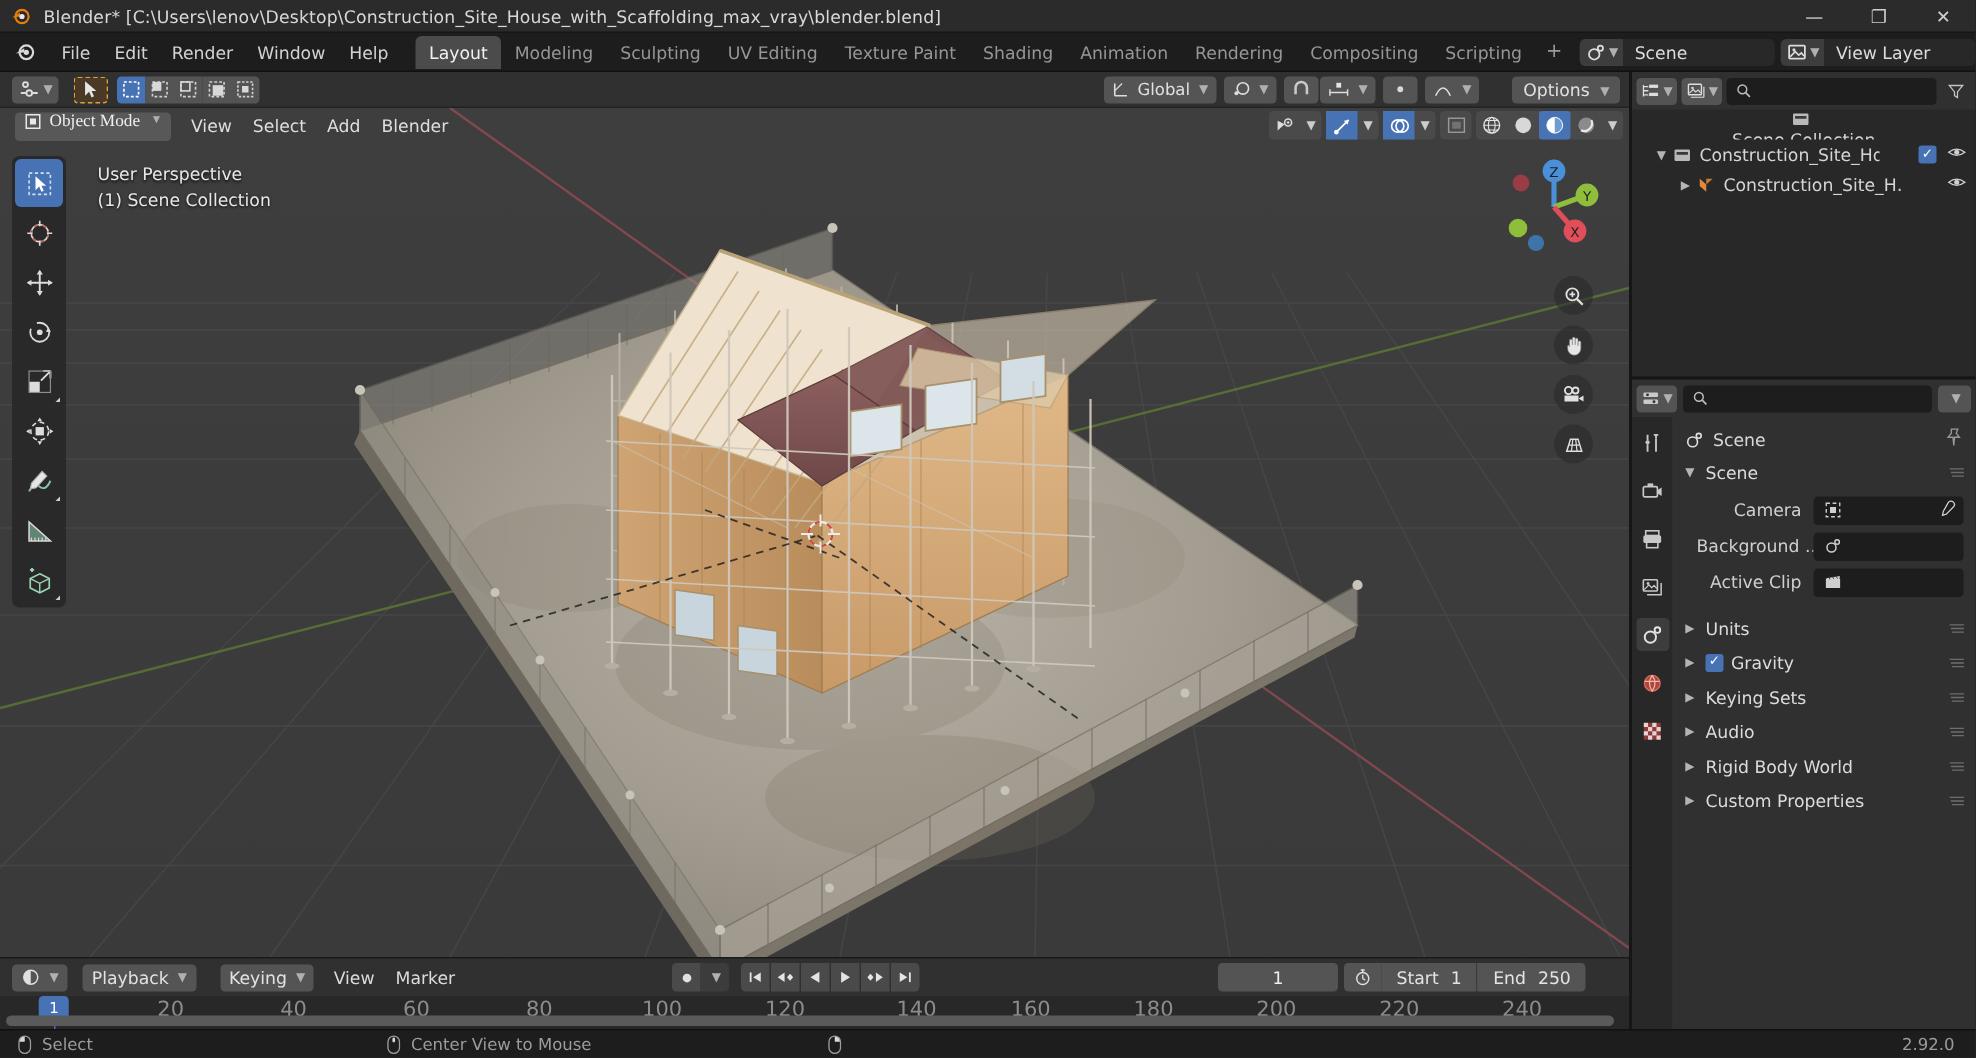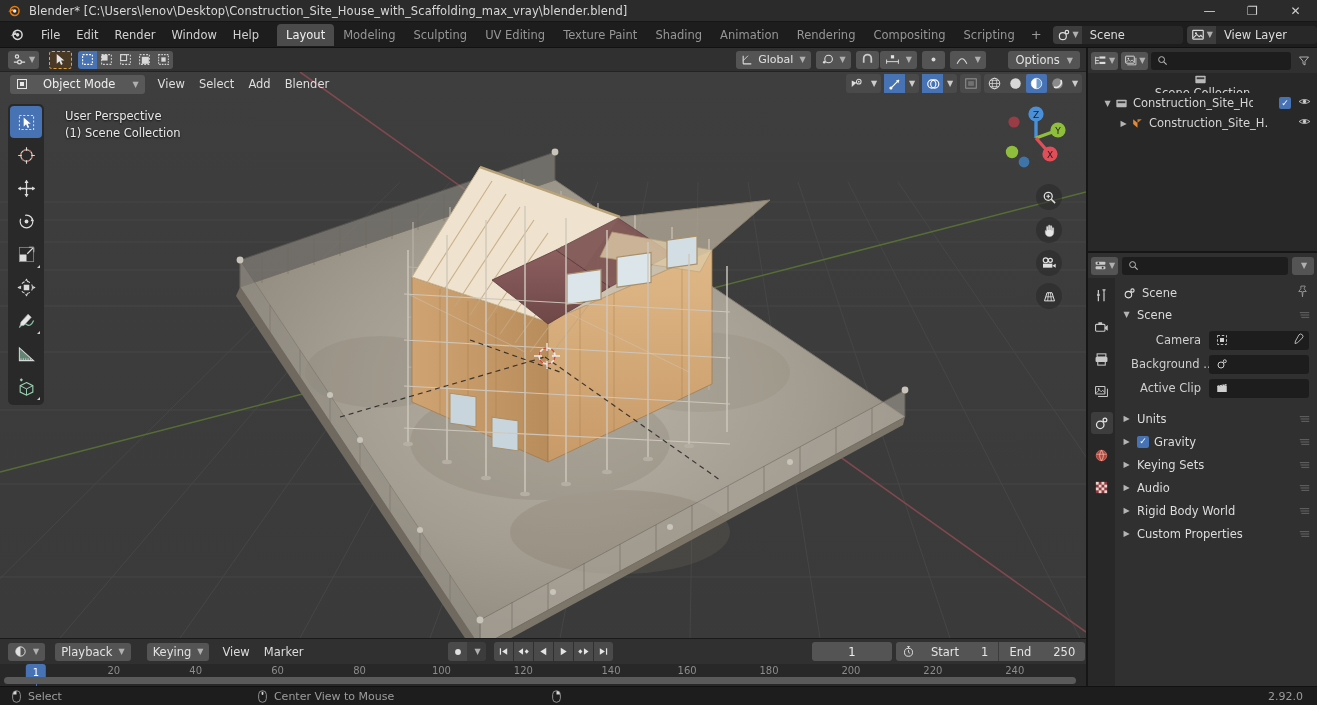--- a/index.html
+++ b/index.html
@@ -44,22 +44,22 @@
   .tsq:last-child { border-radius:0 3px 3px 0; }
   .tsq.on { background:#4772b3; }
   .pillbtn { display:flex; align-items:center; background:#545454; border-radius:3px;
     height:18px; padding:0 5px; margin-left:5px; gap:4px; color:#e0e0e0; font-size:11px; }
   #optionsbtn { position:absolute; right:6px; top:3px; background:#545454; border-radius:3px;
     height:18px; display:flex; align-items:center; padding:0 7px; gap:5px; font-size:11.5px; color:#e2e2e2; }
 
   
   #vpheader { position:absolute; left:0; top:72px; width:1086px; height:24px;
     background:transparent; display:flex; align-items:center; z-index:6; }
-  .modebtn { display:flex; align-items:center; gap:15px; background:#585858; border-radius:3px;
-    height:19px; padding:0 6px; margin-left:10px; font-size:11.5px; color:#eee; }
+  .modebtn { display:flex; align-items:flex-start; gap:5px; background:#585858; border-radius:3px;
+    height:19px; padding:0 6px; margin-left:10px; font-size:11.5px; color:#eee;font-family:Liberation Serif, serif; }
   .vmenu { padding:2px 7px; font-size:11.5px; color:#dedede; border-radius:3px; }
   #vpheader-right { position:absolute; right:4px; top:2px; display:flex; align-items:center; gap:3px; }
   .hgrp { display:flex; align-items:center; background:#4a4a4a; border-radius:3px; height:19px; }
   .hbtn { width:21px; height:19px; display:flex; align-items:center; justify-content:center; }
   .hbtn.on { background:#4772b3; }
   .hdrop { width:14px; height:19px; display:flex; align-items:center; justify-content:center; color:#ccc; font-size:8px; }
   .shadegrp { display:flex; align-items:center; background:#4a4a4a; border-radius:3px; height:19px; }
   .shadebtn { width:21px; height:19px; display:flex; align-items:center; justify-content:center; }
   .shadebtn.on { background:#4772b3; border-radius:2px; }
 
@@ -89,24 +89,24 @@
     height:18px; padding:0 6px; margin-left:16px; font-size:11.5px; color:#e2e2e2; }
   #playgrp { position:absolute; left:494px; top:3px; display:flex; align-items:center; gap:1px; }
   .pbtn { width:19px; height:19px; background:#4a4a4a; display:flex; align-items:center; justify-content:center; }
   .pbtn:first-child { border-radius:3px 0 0 3px; }
   .pbtn:last-child { border-radius:0 3px 3px 0; }
   #recgrp { position:absolute; left:448px; top:3px; display:flex; align-items:center; }
   #framefield { position:absolute; left:812px; top:3px; width:80px; height:19px; background:#545454;
     border-radius:3px; display:flex; align-items:center; justify-content:center; font-size:11.5px; color:#eee; }
   #rangegrp { position:absolute; left:896px; top:3px; display:flex; align-items:center; }
   .rngfield { height:19px; background:#545454; display:flex; align-items:center;
-    padding:0 10px; gap:22px; font-size:11.5px; color:#e4e4e4; }
+    padding:0 10px; gap:8px; font-size:11.5px; color:#e4e4e4; }
   #tlruler { position:absolute; left:0; top:664px; width:1086px; height:22px; background:#282828;
     overflow:hidden; }
-  .tick { position:absolute; top:1px; font-size:10px; color:#8c8c8c; transform:translateX(-50%); }
+  .tick { position:absolute; top:1px; font-size:14px; color:#8c8c8c; transform:translateX(-50%); }
   #scrollbar { position:absolute; left:4px; bottom:2px; height:7px; background:#5a5a5a; border-radius:4px; }
   #playhead { position:absolute; top:0; height:17px; background:#4772b3; border-radius:3px;
     display:flex; align-items:center; justify-content:center; font-size:10px; color:#fff;
     padding:0 7px; transform:translateX(-50%); }
   #phline { position:absolute; top:17px; width:1px; height:5px; background:#4772b3; }
 
   
   #outliner { position:absolute; left:1088px; top:48px; width:229px; height:203px; background:#282828; }
   #olheader { height:25px; background:#303030; display:flex; align-items:center; padding:0 3px; gap:3px; }
   .olbtn { display:flex; align-items:center; background:#545454; border-radius:3px; height:18px; padding:0 3px; }

